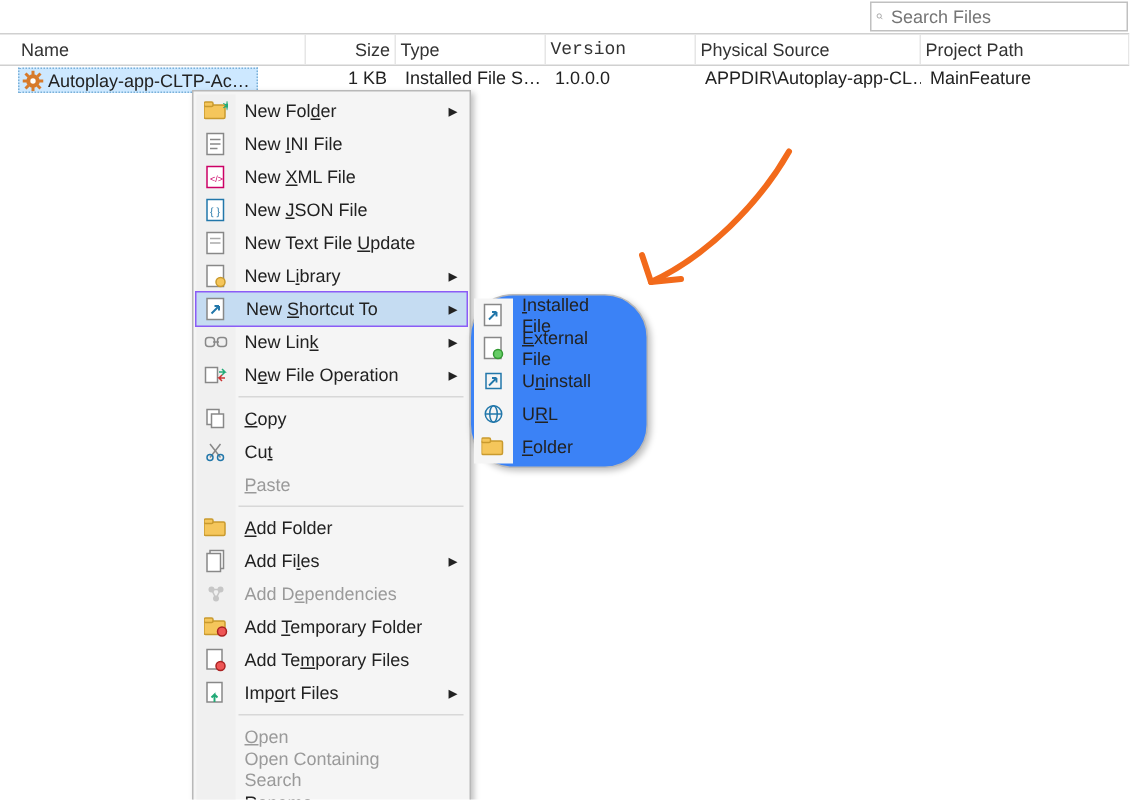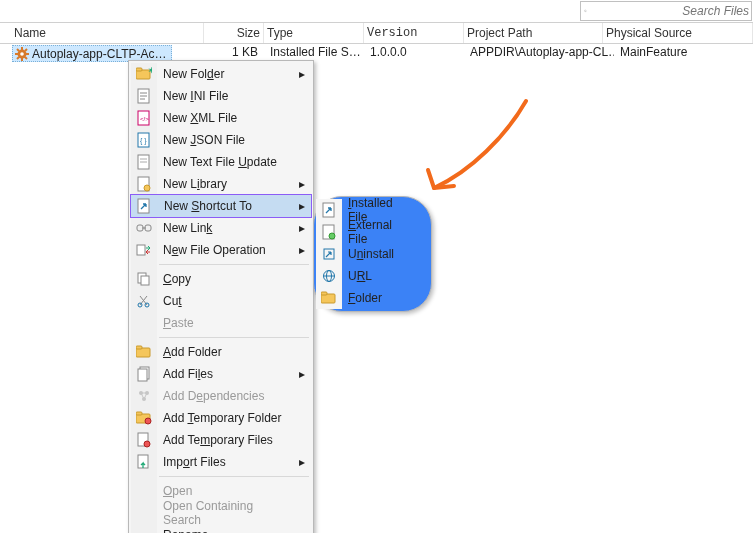--- a/index.html
+++ b/index.html
@@ -18,26 +18,24 @@
     position: absolute;
     top: 1px; right: 1px;
     width: 172px; height: 20px;
     border: 1px solid #c0c0c0;
     display: flex; align-items: center;
     background: #fff;
   }
   .search-wrap svg { margin: 0 3px; }
   .search-wrap input {
     border: none; outline: none;
-    font-style: italic;
     color: #0f766e;
     font-size: 12px;
     flex: 1;
     background: transparent;
-    text-align: right;
   }
   
   .table-header {
     position: absolute;
     left: 0; top: 22px;
     width: 753px; height: 22px;
     display: flex;
     border-top: 1px solid #d0d0d0;
     border-bottom: 1px solid #d0d0d0;
     background: #fff;
@@ -164,22 +162,22 @@
       <line x1="9" y1="9" x2="12" y2="12" stroke="#888" stroke-width="1.3"></line>
     </svg>
   <input placeholder="Search Files" style="">
 </div>
 
 <div class="table-header">
   <div class="th name">Name</div>
   <div class="th size">Size</div>
   <div class="th type">Type</div>
   <div class="th version">Version</div>
+  <div class="th source">Physical Source</div>
   <div class="th path">Project Path</div>
-  <div class="th source">Physical Source</div>
 </div>
 
 <div class="row">
   <div class="td name">
     <span class="file-chip">
       <svg width="14" height="14" viewBox="0 0 14 14">
           <circle cx="7" cy="7" r="4.5" fill="#d77a2b"></circle>
           <circle cx="7" cy="7" r="1.8" fill="#fff"></circle>
           <g stroke="#d77a2b" stroke-width="2">
             <line x1="7" y1="0" x2="7" y2="3"></line>

